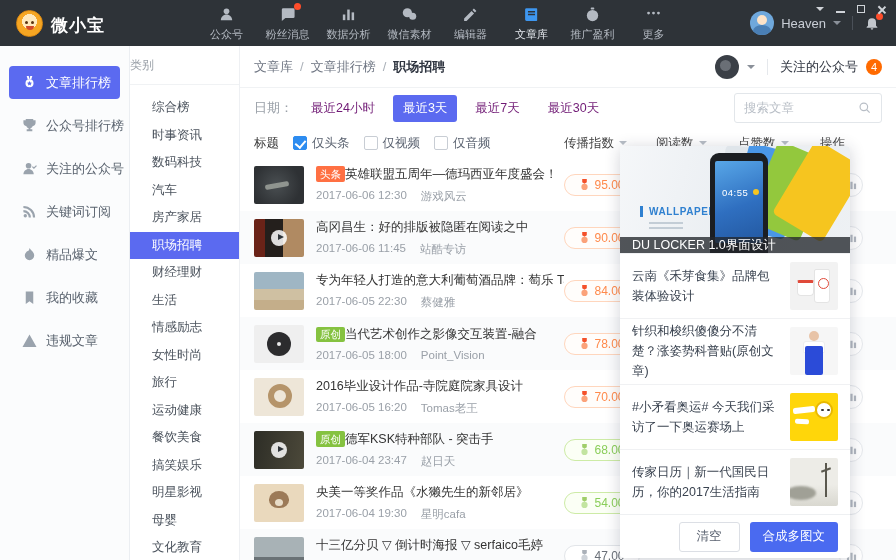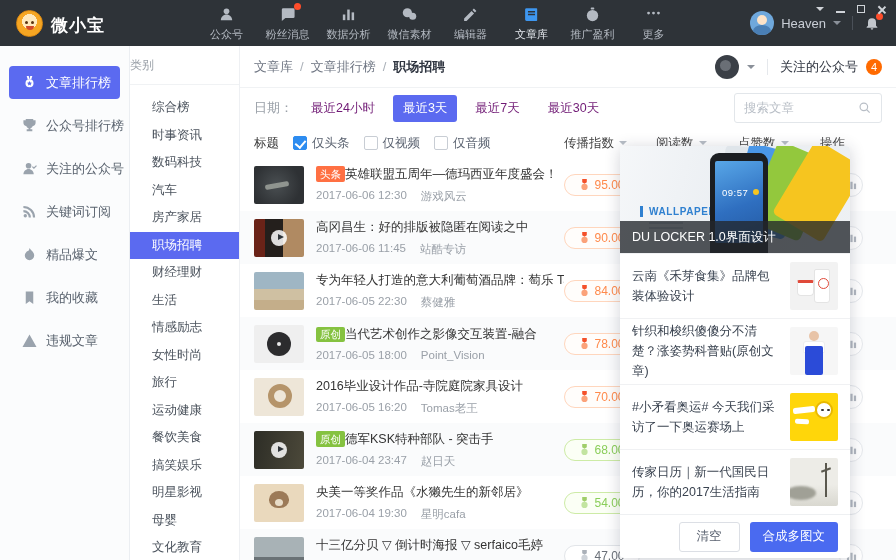--- a/index.html
+++ b/index.html
@@ -139,21 +139,21 @@
 .paper.pp-blue { background:#4a97e8; right:54px; transform:rotate(15deg); }
 .paper.pp-green { background:#93c83d; right:32px; transform:rotate(23deg); }
 .paper.pp-yellow { background:#f6c51f; right:2px; transform:rotate(31deg); }
 .phone { position:absolute; left:90px; top:7px; width:58px; height:112px; background:#1b1e22; border-radius:9px; padding:8px 5px; }
 .phone-screen { width:100%; height:82px; border-radius:2px; background:linear-gradient(160deg,#58a7e8,#2f6fc0 55%,#2358a0); position:relative; }
 .clock { position:absolute; top:26px; left:7px; color:#fff; font-size:9.5px; letter-spacing:0.5px; }
 .clock::after { content:''; position:absolute; right:-11px; top:2px; width:6px; height:6px; border-radius:50%; background:#f6c51f; }
 .wp-label { position:absolute; left:20px; top:60px; color:#2f80d0; font-size:10px; font-weight:bold; letter-spacing:0.6px; border-left:3px solid #2f80d0; padding-left:6px; line-height:1.1; }
 .wp-sub { position:absolute; left:29px; top:76px; width:34px; }
 .wp-sub i { display:block; height:2px; background:#c3cdd6; margin-bottom:3px; }
-.caption { position:absolute; bottom:0; left:0; right:0; height:32px; background:rgba(35,38,43,0.78); color:#fff; font-size:12.5px; display:flex; align-items:center; padding:0 12px; white-space:nowrap; }
+.caption { position:absolute; bottom:0; left:0; right:0; height:16px; background:rgba(35,38,43,0.78); color:#fff; font-size:12.5px; display:flex; align-items:center; padding:0 12px; white-space:nowrap; }
 .p-item { flex:1; display:flex; align-items:center; padding:0 12px; border-top:1px solid #f0f1f3; gap:10px; cursor:pointer; min-height:0; }
 .p-item:first-of-type { border-top:none; }
 .p-item-title { flex:1; font-size:12.5px; color:#3a4350; line-height:1.6; }
 .p-thumb { width:48px; height:48px; border-radius:2px; flex-shrink:0; position:relative; overflow:hidden; }
 .pt-cups { background:#f2f2f2; }
 .pt-cups .cup-tall { position:absolute; right:8px; top:7px; width:16px; height:34px; background:#fff; border:1px solid #e4e4e4; border-radius:2px 2px 3px 3px; }
 .pt-cups .cup-tall::after { content:''; position:absolute; left:3px; top:8px; width:9px; height:9px; border:1.5px solid #e04a3a; border-radius:50%; }
 .pt-cups .cup-short { position:absolute; left:7px; top:18px; width:17px; height:16px; background:#fff; border:1px solid #e4e4e4; border-top:3px solid #e04a3a; border-radius:2px 2px 4px 4px; }
 .pt-overalls { background:#f6f6f6; }
 .pt-overalls .p-head { position:absolute; left:19px; top:4px; width:10px; height:10px; border-radius:50%; background:#e8c4a8; }
@@ -703,21 +703,21 @@
     <span class="paper pp-blue"></span>
     <span class="paper pp-green"></span>
     <span class="paper pp-yellow"></span>
     <span class="wp-label">WALLPAPER</span>
     <span class="wp-sub">
         <i></i>
         <i></i>
       </span>
     <div class="phone">
       <div class="phone-screen">
-        <span class="clock">09:57</span>
+        <span class="clock">04:55</span>
       </div>
     </div>
     <div class="caption">DU LOCKER 1.0界面设计</div>
   </div>
 
   <div class="p-item">
     <span class="p-item-title">云南《禾芽食集》品牌包装体验设计</span>
     <span class="p-thumb pt-cups">
         <span class="cup cup-tall"></span>
         <span class="cup cup-short"></span>

